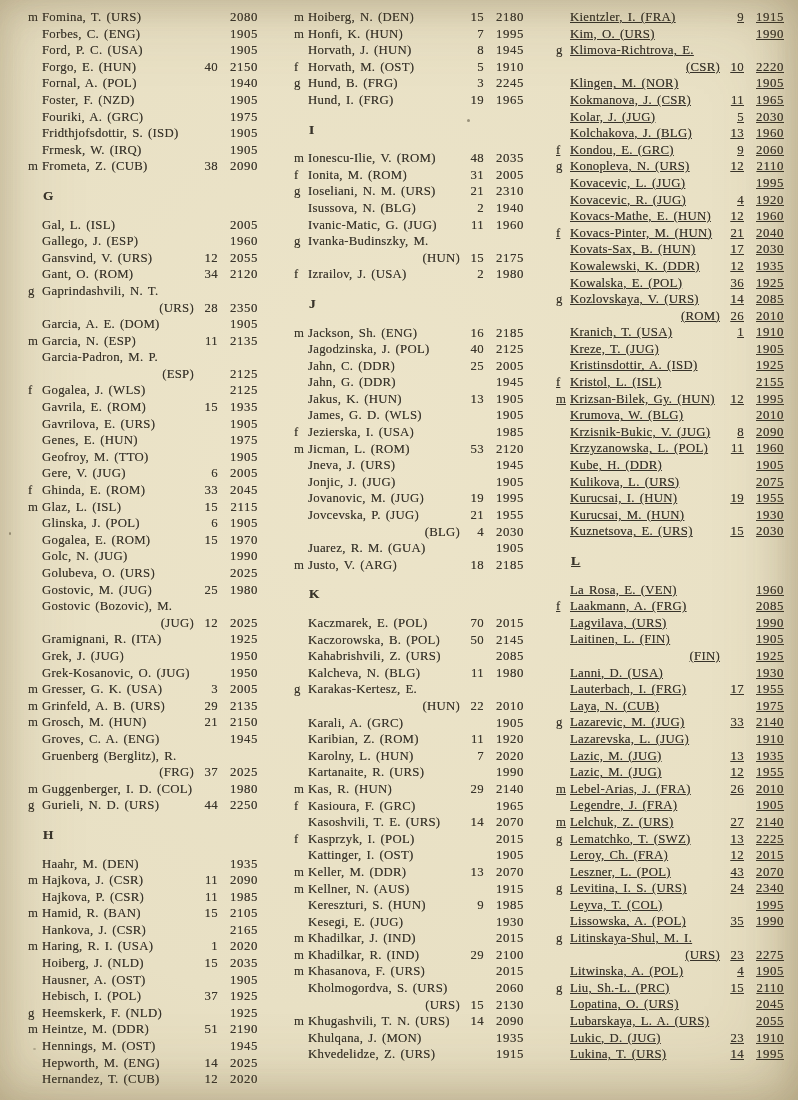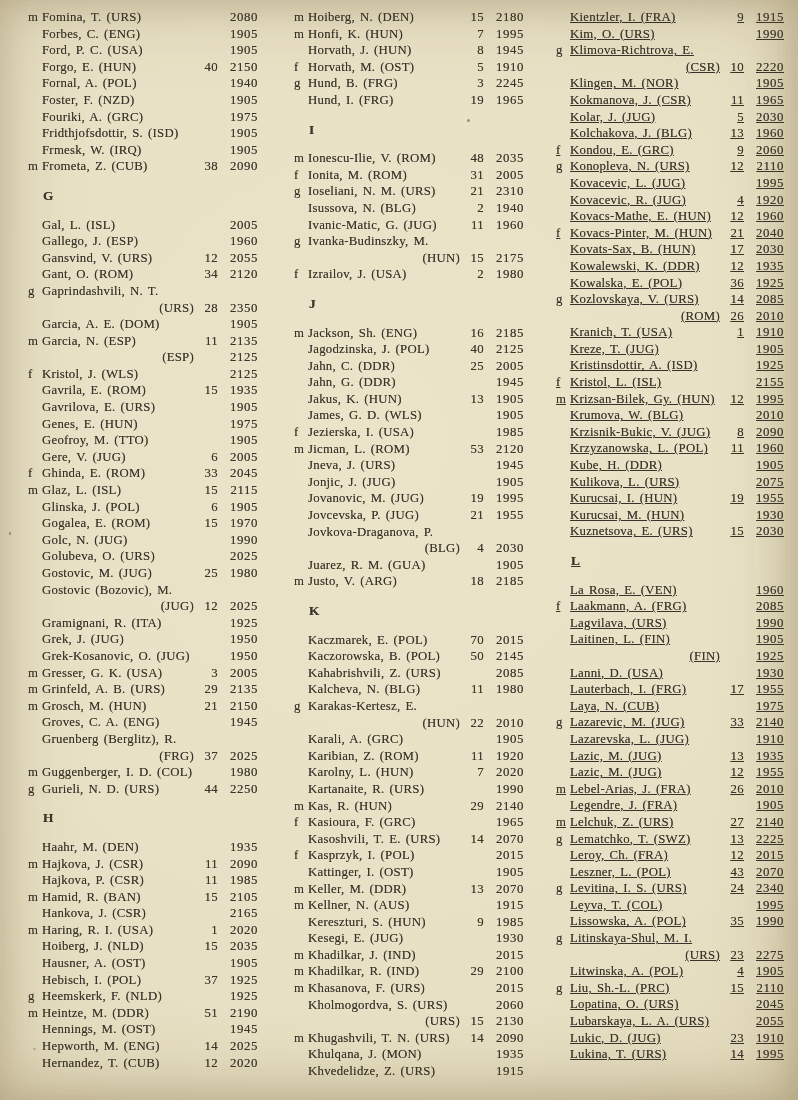--- a/index.html
+++ b/index.html
@@ -148,29 +148,35 @@
         <span class="nm">Garcia, A. E. (DOM)</span>
         <span class="gc"></span>
         <span class="rt">1905</span>
       </div>
       <div class="row">
         <span class="mk">m</span>
         <span class="nm">Garcia, N. (ESP)</span>
         <span class="gc">11</span>
         <span class="rt">2135</span>
       </div>
+      <div class="row">
+        <span class="mk"></span>
+        <span class="nm">Garcia-Padron, M. P.</span>
+        <span class="gc"></span>
+        <span class="rt"></span>
+      </div>
       <div class="row ind">
         <span class="mk"></span>
         <span class="nm">(ESP)</span>
         <span class="gc"></span>
         <span class="rt">2125</span>
       </div>
       <div class="row">
         <span class="mk">f</span>
-        <span class="nm">Kristol, J. (WLS)</span>
+        <span class="nm">Gogalea, J. (WLS)</span>
         <span class="gc"></span>
         <span class="rt">2125</span>
       </div>
       <div class="row">
         <span class="mk"></span>
         <span class="nm">Gavrila, E. (ROM)</span>
         <span class="gc">15</span>
         <span class="rt">1935</span>
       </div>
       <div class="row">
@@ -554,26 +560,20 @@
         <span class="mk"></span>
         <span class="nm">Jovanovic, M. (JUG)</span>
         <span class="gc">19</span>
         <span class="rt">1995</span>
       </div>
       <div class="row">
         <span class="mk"></span>
         <span class="nm">Jovcevska, P. (JUG)</span>
         <span class="gc">21</span>
         <span class="rt">1955</span>
-      </div>
-      <div class="row">
-        <span class="mk"></span>
-        <span class="nm">Jovkova-Draganova, P.</span>
-        <span class="gc"></span>
-        <span class="rt"></span>
       </div>
       <div class="row ind">
         <span class="mk"></span>
         <span class="nm">(BLG)</span>
         <span class="gc">4</span>
         <span class="rt">2030</span>
       </div>
       <div class="row">
         <span class="mk"></span>
         <span class="nm">Juarez, R. M. (GUA)</span>

